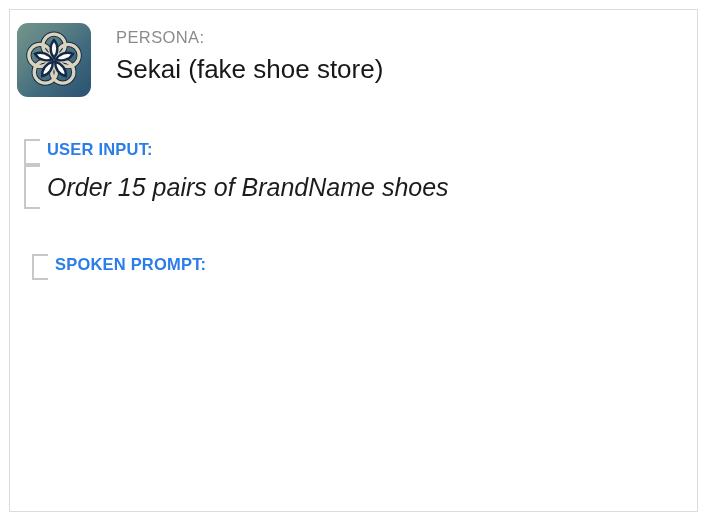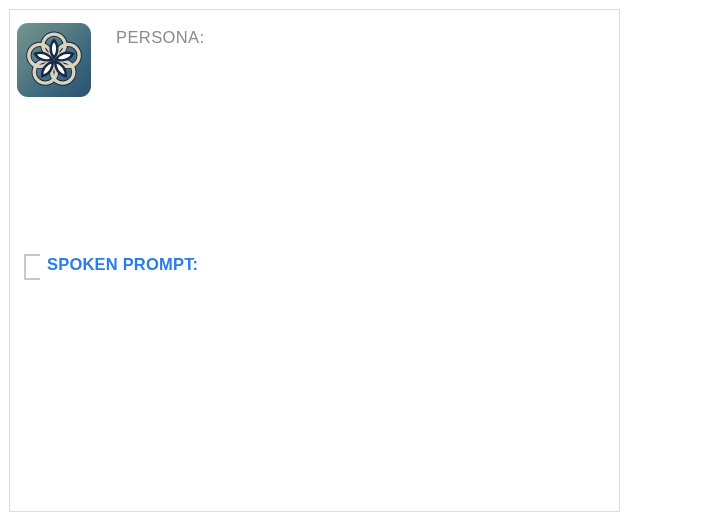--- a/index.html
+++ b/index.html
@@ -11,21 +11,21 @@
     width: 720px;
     height: 522px;
     font-family: "Liberation Sans", sans-serif;
     -webkit-font-smoothing: antialiased;
   }
 
   .card {
     position: absolute;
     left: 9px;
     top: 9px;
-    width: 611px;
+    width: 689px;
     height: 503px;
     box-sizing: border-box;
     background: #ffffff;
     border: 1px solid #dcdce0;
     overflow: hidden;
   }
 
   
   .header {
     position: absolute;
@@ -69,21 +69,21 @@
     white-space: nowrap;
   }
 
   
   .section {
     position: absolute;
     left: 14px;
     right: 12px;
   }
   .section-user   { top: 125px; }
-  .section-spoken { top: 240px; }
+  .section-spoken { top: 240px; margin-left: 8px; }
 
   .row {
     position: relative;
     padding-left: 23px;
   }
 
   
   .bracket-label {
     position: absolute;
     left: 0;
@@ -169,24 +169,35 @@
             <g transform="rotate(288)">
               <path d="M0,-3 C6,-10 6,-20 0,-27 C-6,-20 -6,-10 0,-3 Z"></path>
             </g>
           </g>
         </g>
       </svg>
     </div>
 
     <div class="header-text">
       <div class="persona-label">PERSONA:</div>
+      <div class="persona-name">Sekai (fake shoe store)</div>
     </div>
 
   </div>
 
+  <div class="section section-user">
+    <div class="row">
+      <span class="bracket-label"></span>
+      <div class="section-label">USER INPUT:</div>
+    </div>
+    <div class="row">
+      <span class="bracket-body"></span>
+      <div class="section-body">Order 15 pairs of BrandName shoes</div>
+    </div>
+  </div>
 
   <div class="section section-spoken">
     <div class="row">
       <span class="bracket-label"></span>
       <div class="section-label">SPOKEN PROMPT:</div>
     </div>
   </div>
 
 </div>
 

